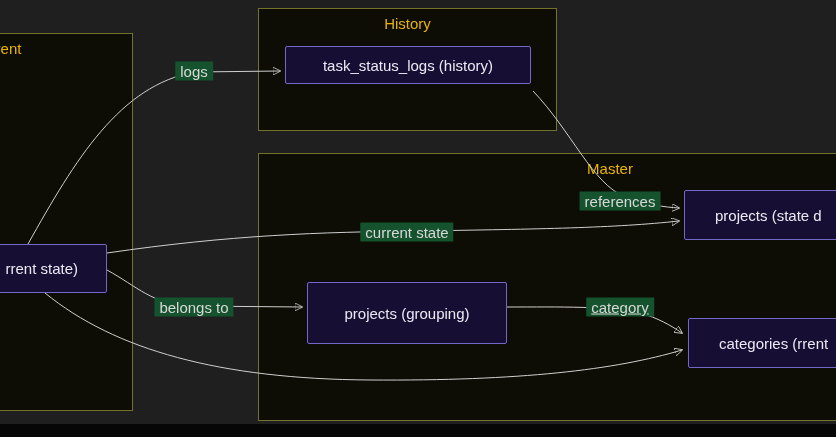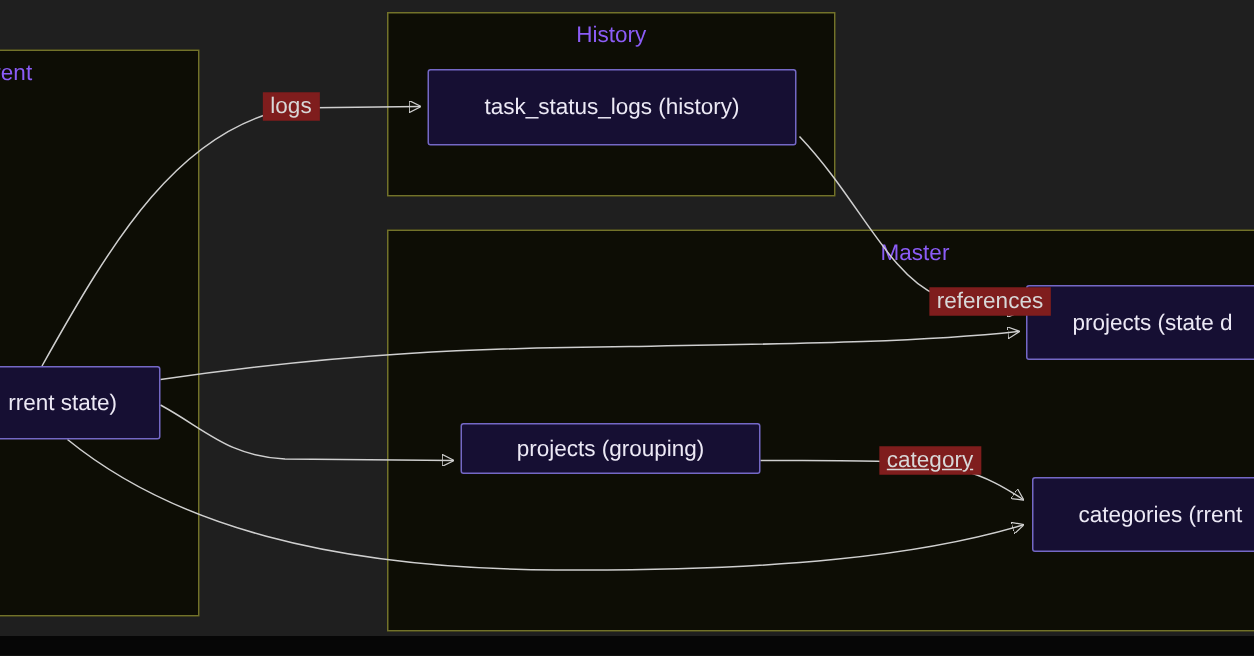--- a/index.html
+++ b/index.html
@@ -19,21 +19,21 @@
     background: #0d0d05;
     border: 1px solid #72722a;
     z-index: 1;
   }
   .cluster-title {
     position: absolute;
     top: 6px;
     left: 0;
     right: 0;
     text-align: center;
-    color: #8b5cf6;
+    color: #eab308;
     font-size: 15px;
     white-space: nowrap;
   }
 
   svg.edges {
     position: absolute;
     left: 0; top: 0;
     z-index: 2;
   }
   svg.edges path {
@@ -54,21 +54,21 @@
     justify-content: center;
     white-space: nowrap;
     z-index: 3;
   }
   .node.align-right { justify-content: flex-end; padding-right: 28px; }
   .node.align-left  { justify-content: flex-start; padding-left: 30px; }
 
   .edge-label {
     position: absolute;
     transform: translate(-50%, -50%);
-    background: #7f1d1d;
+    background: #14532d;
     color: #d8d8d8;
     font-size: 15px;
     padding: 1px 5px;
     white-space: nowrap;
     z-index: 4;
   }
 
   .bottom-strip {
     position: absolute;
     left: 0; right: 0; bottom: 0;
@@ -77,28 +77,28 @@
     z-index: 5;
   }
 
   
   #cluster-current { left: -121px; top: 33px;  width: 254px; height: 378px; }
   #cluster-history { left: 258px;  top: 8px;   width: 299px; height: 123px; }
   #cluster-master  { left: 258px;  top: 153px; width: 704px; height: 268px; }
 
   
   #node-tasks            { left: -140px; top: 244px; width: 247px; height: 49px; }
-  #node-task-status-logs { left: 285px;  top: 46px;  width: 246px; height: 51px; }
+  #node-task-status-logs { left: 285px;  top: 46px;  width: 246px; height: 38px; }
   #node-statuses         { left: 684px;  top: 190px; width: 214px; height: 50px; }
-  #node-projects         { left: 307px;  top: 282px; width: 200px; height: 34px; }
+  #node-projects         { left: 307px;  top: 282px; width: 200px; height: 62px; }
   #node-categories       { left: 688px;  top: 318px; width: 214px; height: 50px; }
 
   
   #label-logs            { left: 194px; top: 71px;  }
-  #label-references      { left: 620px; top: 201px; margin-left: 40px; }
+  #label-references      { left: 620px; top: 201px; }
   #label-current-state   { left: 407px; top: 232px; }
   #label-belongs-to      { left: 194px; top: 307px; }
   #label-category        { left: 620px; top: 307px; text-decoration: underline; }
   #label-direct-category { left: 407px; top: 380px; }
 </style>
 </head>
 <body>
 
 <div class="canvas">
 
@@ -143,16 +143,18 @@
   <div class="node" id="node-projects">
     <span>projects (grouping)</span>
   </div>
 
   <div class="node align-left" id="node-categories">
     <span>categories (rrent</span>
   </div>
 
   <div class="edge-label" id="label-logs">logs</div>
   <div class="edge-label" id="label-references">references</div>
+  <div class="edge-label" id="label-current-state">current state</div>
+  <div class="edge-label" id="label-belongs-to">belongs to</div>
   <div class="edge-label" id="label-category">category</div>
 
   <div class="bottom-strip"></div>
 </div>
 
 </body></html>

